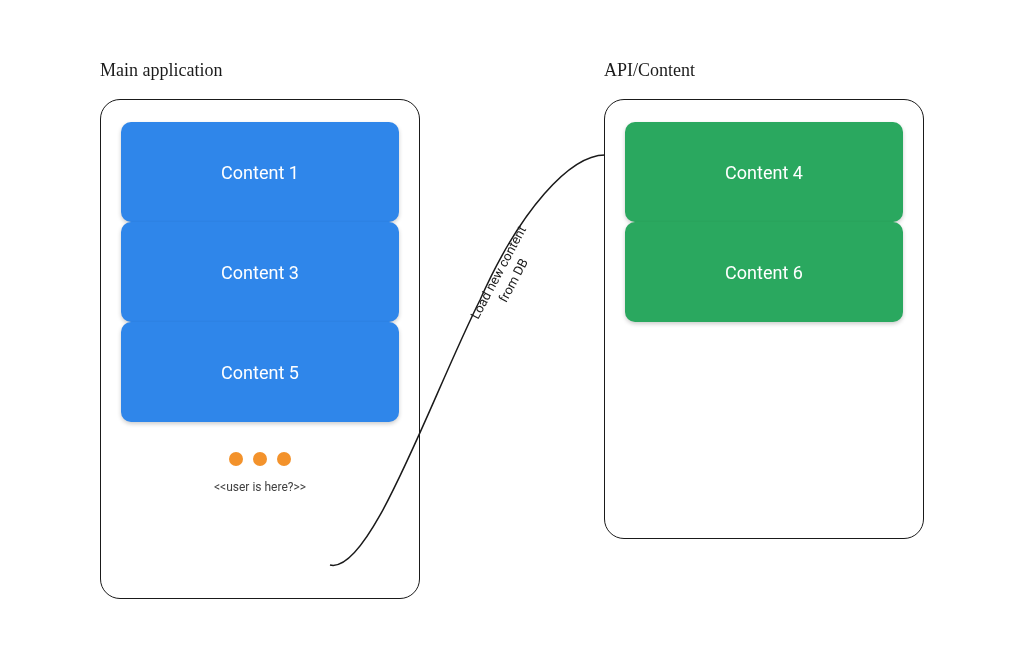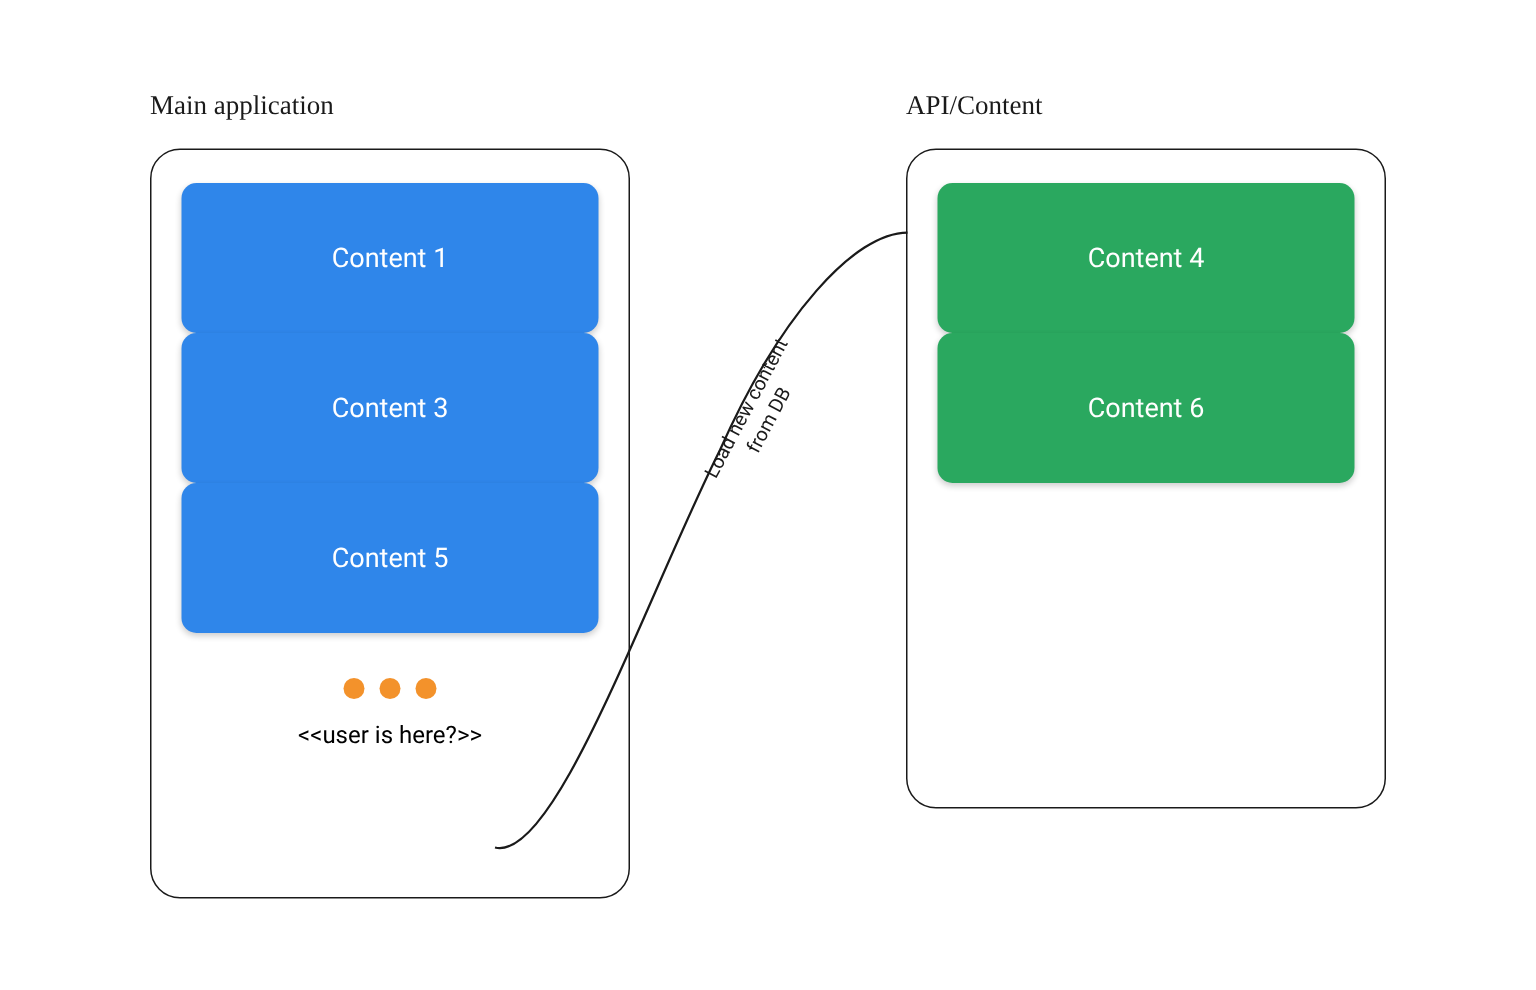--- a/index.html
+++ b/index.html
@@ -60,22 +60,22 @@
       margin-top: 30px;
       margin-bottom: 14px;
     }
     .dot {
       width: 14px;
       height: 14px;
       border-radius: 50%;
       background: #f3922b;
     }
     .user-here {
-      font-size: 16px;
-      color: #000000;
+      font-size: 12px;
+      color: #404040;
     }
     .connector {
       position: absolute;
       left: 0;
       top: 0;
       width: 1024px;
       height: 660px;
       pointer-events: none;
     }
     .arc-label {

